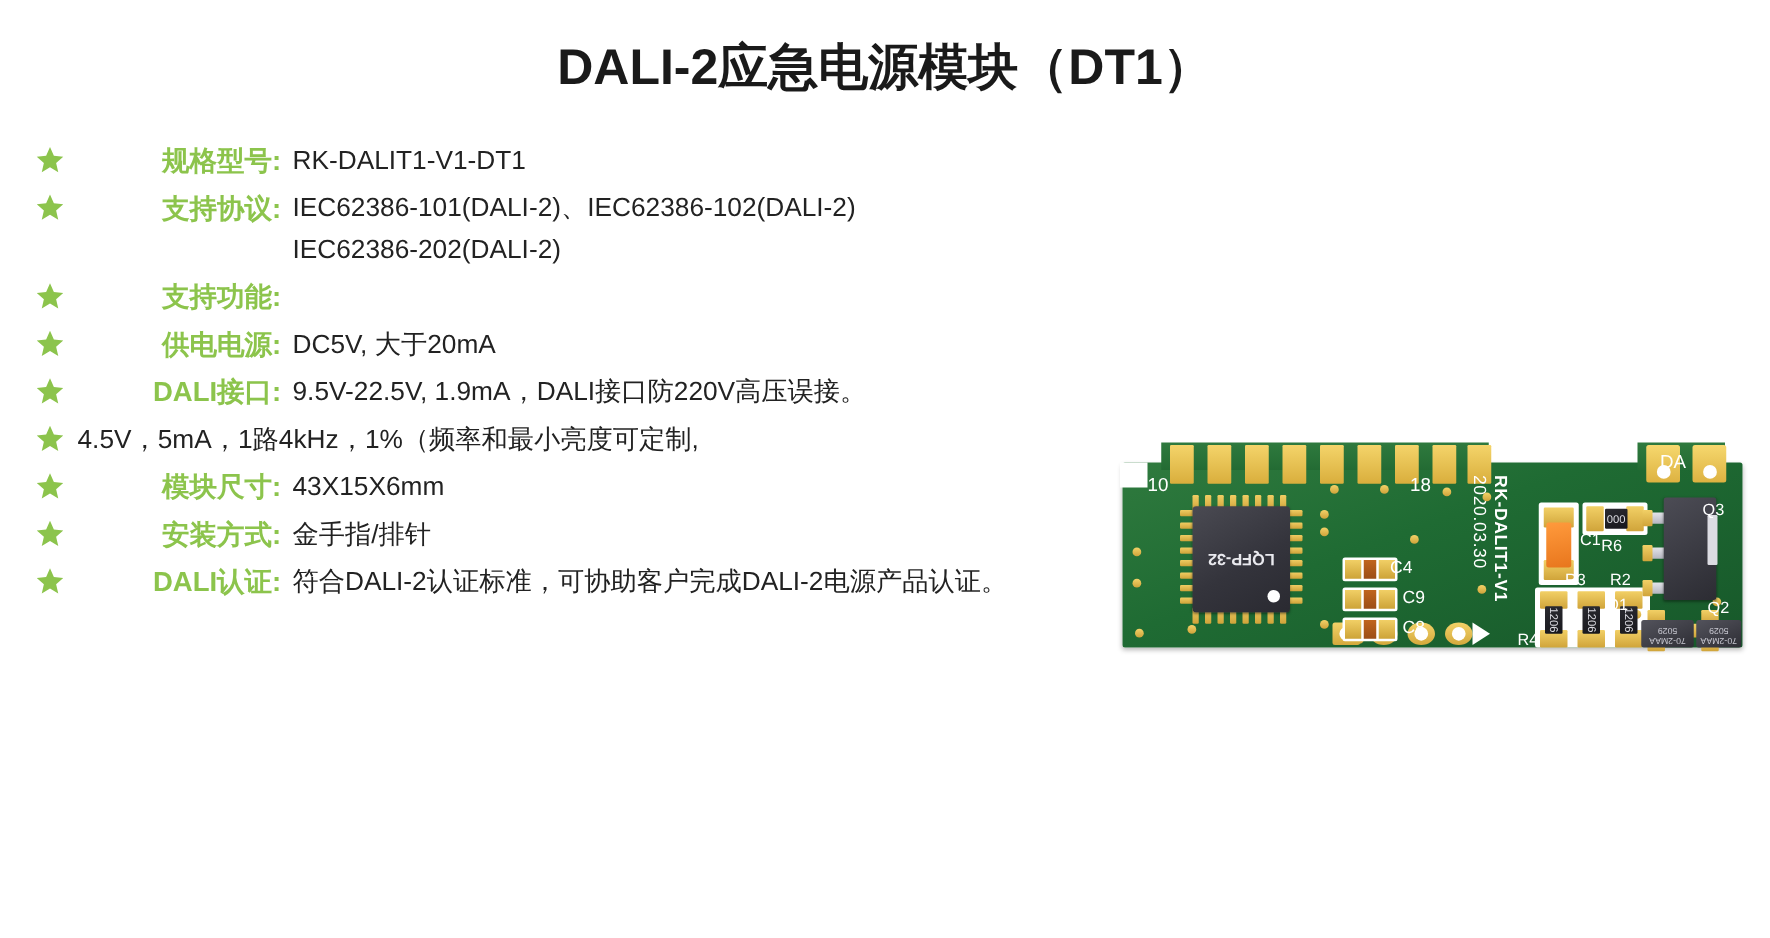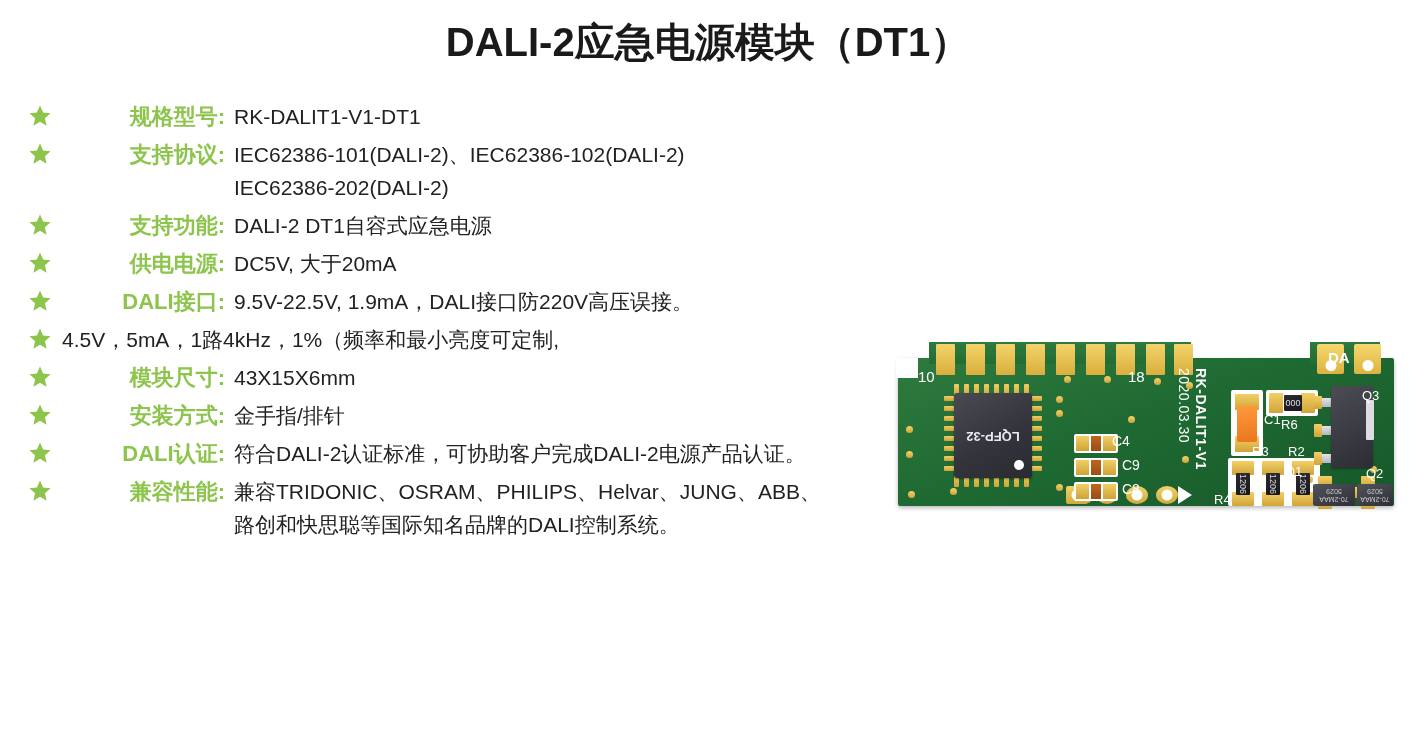--- a/index.html
+++ b/index.html
@@ -2,21 +2,21 @@
 <html><head>
 <meta charset="utf-8">
 <style>
   * { box-sizing: border-box; margin: 0; padding: 0; }
   html, body {
     width: 1416px; height: 750px;
     background: #ffffff;
     font-family: "Liberation Sans", "DejaVu Sans", sans-serif;
     overflow: hidden;
   }
-  #page { position: relative; width: 1416px; height: 658px; background:#fff; }
+  #page { position: relative; width: 1416px; height: 658px; background:#fff;margin-top:12px; }
 
   
   .title {
     position: absolute; top: 14px; left: 0; width: 1416px;
     text-align: center;
     font-size: 40px; font-weight: 700; color: #1a1a1a;
     letter-spacing: 0px; line-height: 56px;
     white-space: nowrap;
   }
 
@@ -72,21 +72,21 @@
     position:absolute; top: 28px; width: 27px; height: 30px;
     background: linear-gradient(180deg,#f6d86e,#ddb241);
     border-radius: 2px;
   }
   .pad-da .hole {
     position:absolute; left: 50%; top: 16px; transform: translateX(-50%);
     width: 11px; height: 11px; border-radius: 50%; background: #ffffff;
   }
   .da-text {
     position:absolute; left: 432px; top: 33px;
-    color:#ffffff; font-size: 15px; font-weight:700;
+    color:#ffffff; font-size: 15px; font-weight:400;
   }
 
   .silk-num {
     position:absolute; color:#ffffff; font-size: 15px; font-weight: 400;
   }
   .silk-10 { left: 22px; top: 52px; }
   .silk-18 { left: 232px; top: 52px; }
 
   .silk-rot {
     position:absolute; color:#ffffff; font-size: 14px; font-weight: 700;
@@ -218,23 +218,20 @@
       </div>
     </div>
 
     <div class="spec-row">
       <div class="star-cell">
         <svg class="star" viewBox="0 0 24 24" aria-hidden="true">
             <polygon points="12,1.6 15.1,8.6 22.6,9.3 16.9,14.3 18.6,21.7 12,17.8 5.4,21.7 7.1,14.3 1.4,9.3 8.9,8.6" fill="#8cc44c"></polygon>
           </svg>
       </div>
       <div class="label-cell">支持功能:</div>
-      <div class="value-cell">
-        <span>DALI-2 DT1自容式应急电源</span>
-      </div>
     </div>
 
     <div class="spec-row">
       <div class="star-cell">
         <svg class="star" viewBox="0 0 24 24" aria-hidden="true">
             <polygon points="12,1.6 15.1,8.6 22.6,9.3 16.9,14.3 18.6,21.7 12,17.8 5.4,21.7 7.1,14.3 1.4,9.3 8.9,8.6" fill="#8cc44c"></polygon>
           </svg>
       </div>
       <div class="label-cell">供电电源:</div>
       <div class="value-cell">
@@ -295,32 +292,20 @@
         <svg class="star" viewBox="0 0 24 24" aria-hidden="true">
             <polygon points="12,1.6 15.1,8.6 22.6,9.3 16.9,14.3 18.6,21.7 12,17.8 5.4,21.7 7.1,14.3 1.4,9.3 8.9,8.6" fill="#8cc44c"></polygon>
           </svg>
       </div>
       <div class="label-cell">DALI认证:</div>
       <div class="value-cell">
         <span>符合DALI-2认证标准，可协助客户完成DALI-2电源产品认证。</span>
       </div>
     </div>
 
-    <div class="spec-row">
-      <div class="star-cell">
-        <svg class="star" viewBox="0 0 24 24" aria-hidden="true">
-            <polygon points="12,1.6 15.1,8.6 22.6,9.3 16.9,14.3 18.6,21.7 12,17.8 5.4,21.7 7.1,14.3 1.4,9.3 8.9,8.6" fill="#8cc44c"></polygon>
-          </svg>
-      </div>
-      <div class="label-cell">兼容性能:</div>
-      <div class="value-cell">
-        <span>兼容TRIDONIC、OSRAM、PHILIPS、Helvar、JUNG、ABB、</span>
-        <span class="l2">路创和快思聪等国际知名品牌的DALI控制系统。</span>
-      </div>
-    </div>
 
   </div>
 
   <div class="pcb-wrap">
 
     <div class="pcb-body"></div>
     <div class="tab-left"></div>
     <div class="tab-right"></div>
     <div class="pcb-notch"></div>
 

